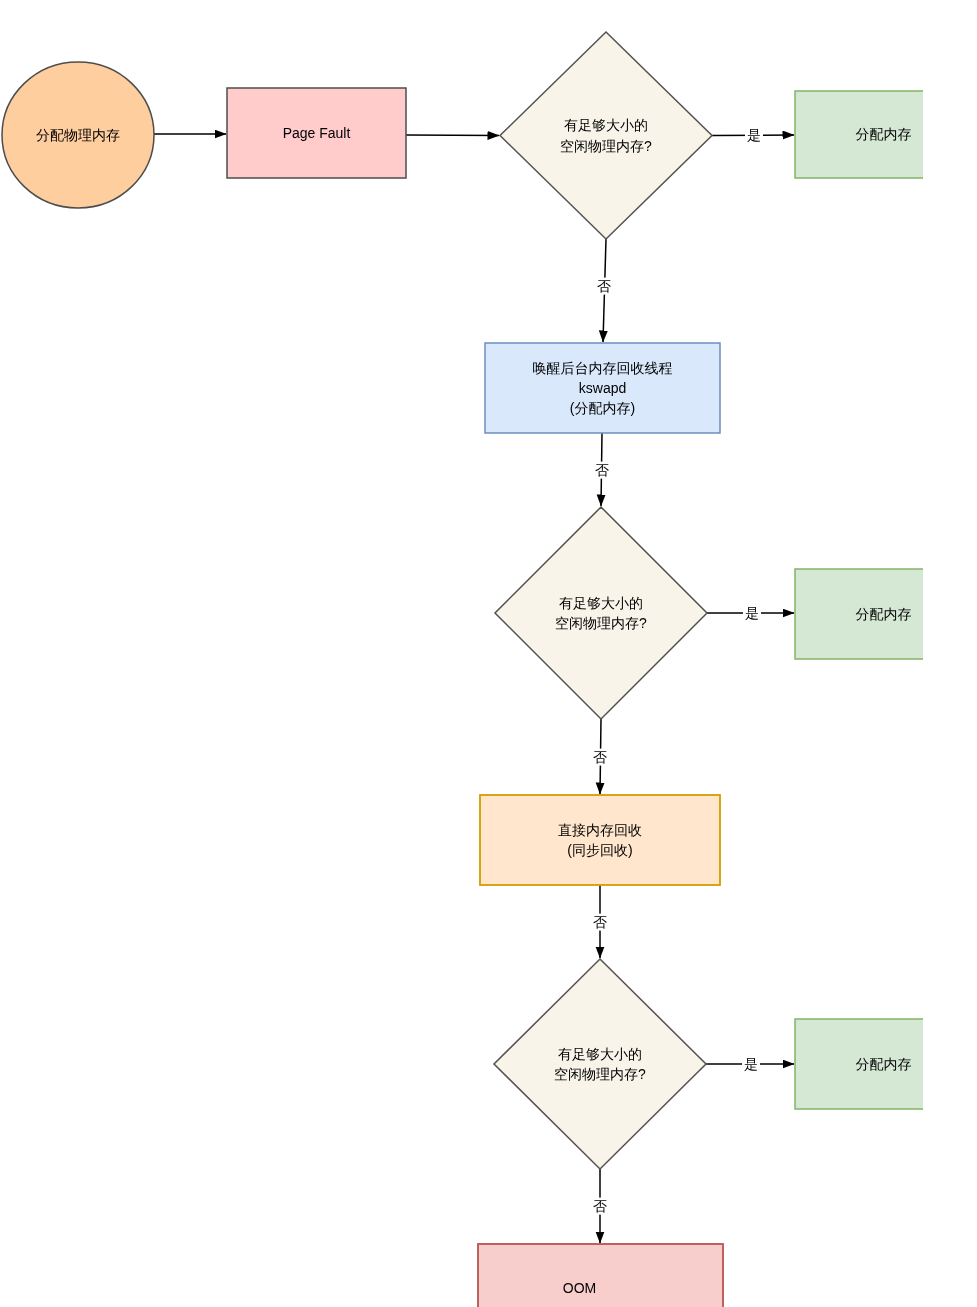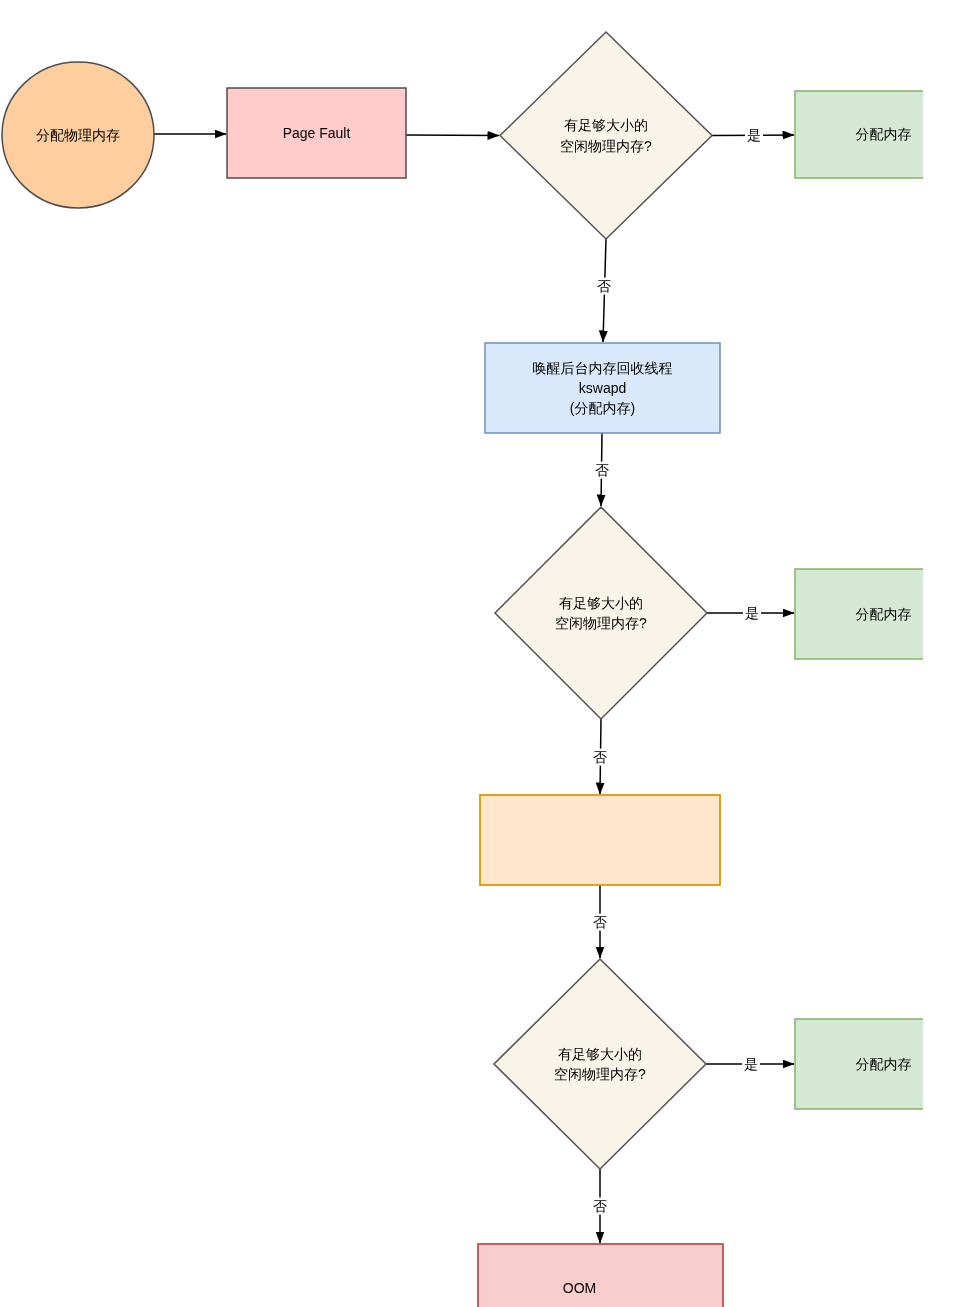--- a/index.html
+++ b/index.html
@@ -103,20 +103,22 @@
 
   <div class="node-label" style="left:485px; top:314px; width:235px; height:90px;">唤醒后台内存回收线程
 kswapd
 (分配内存)</div>
 
   <div class="node-label" style="left:495px; top:478px; width:212px; height:212px;">有足够大小的
 空闲物理内存?</div>
 
   <div class="node-label" style="left:795px; top:540px; width:177px; height:90px;">分配内存</div>
 
+  <div class="node-label" style="left:480px; top:766px; width:240px; height:90px;">直接内存回收
+(同步回收)</div>
 
   <div class="node-label" style="left:494px; top:930px; width:212px; height:210px;">有足够大小的
 空闲物理内存?</div>
 
   <div class="node-label" style="left:795px; top:990px; width:177px; height:90px;">分配内存</div>
 
   <div class="node-label" style="left:457px; top:1215px; width:245px; height:88px;">OOM</div>
 
   <div class="edge-label" style="left:754px; top:106px;">是</div>
 

